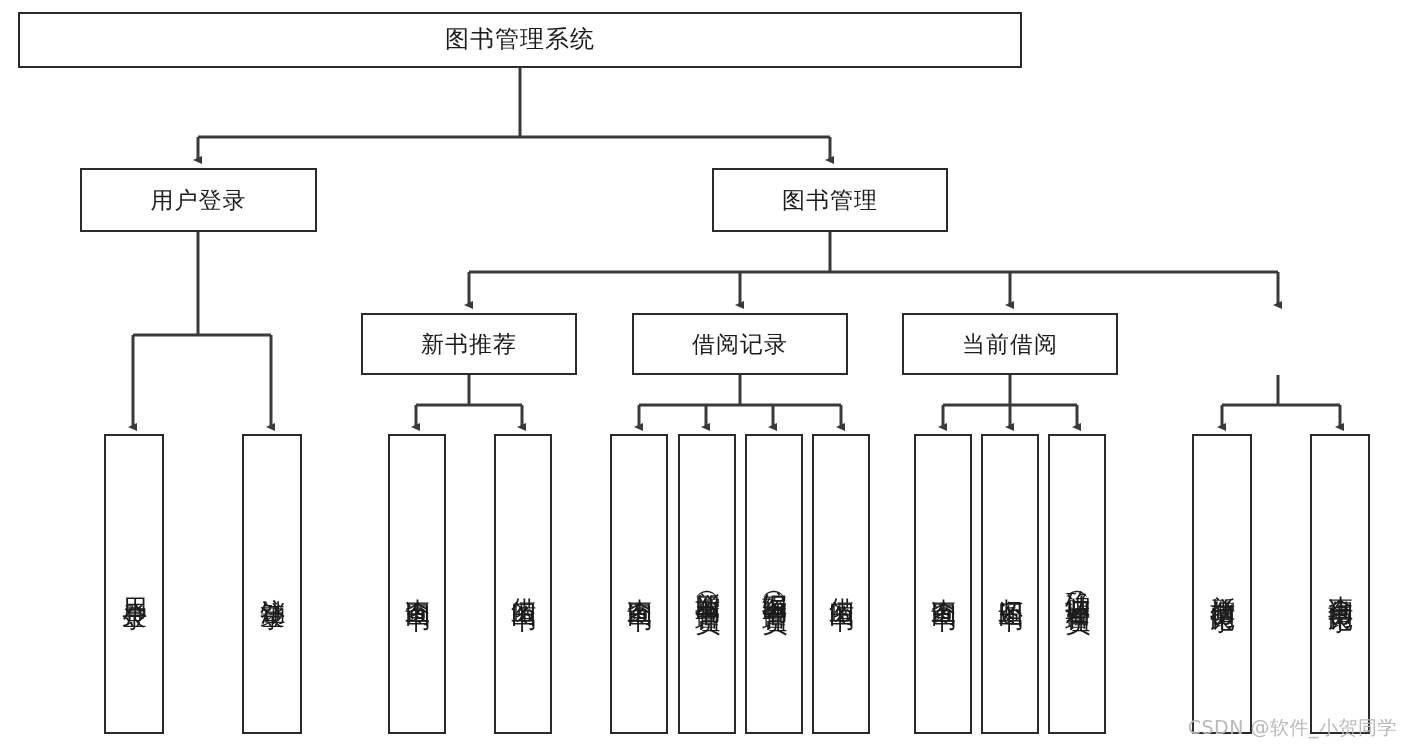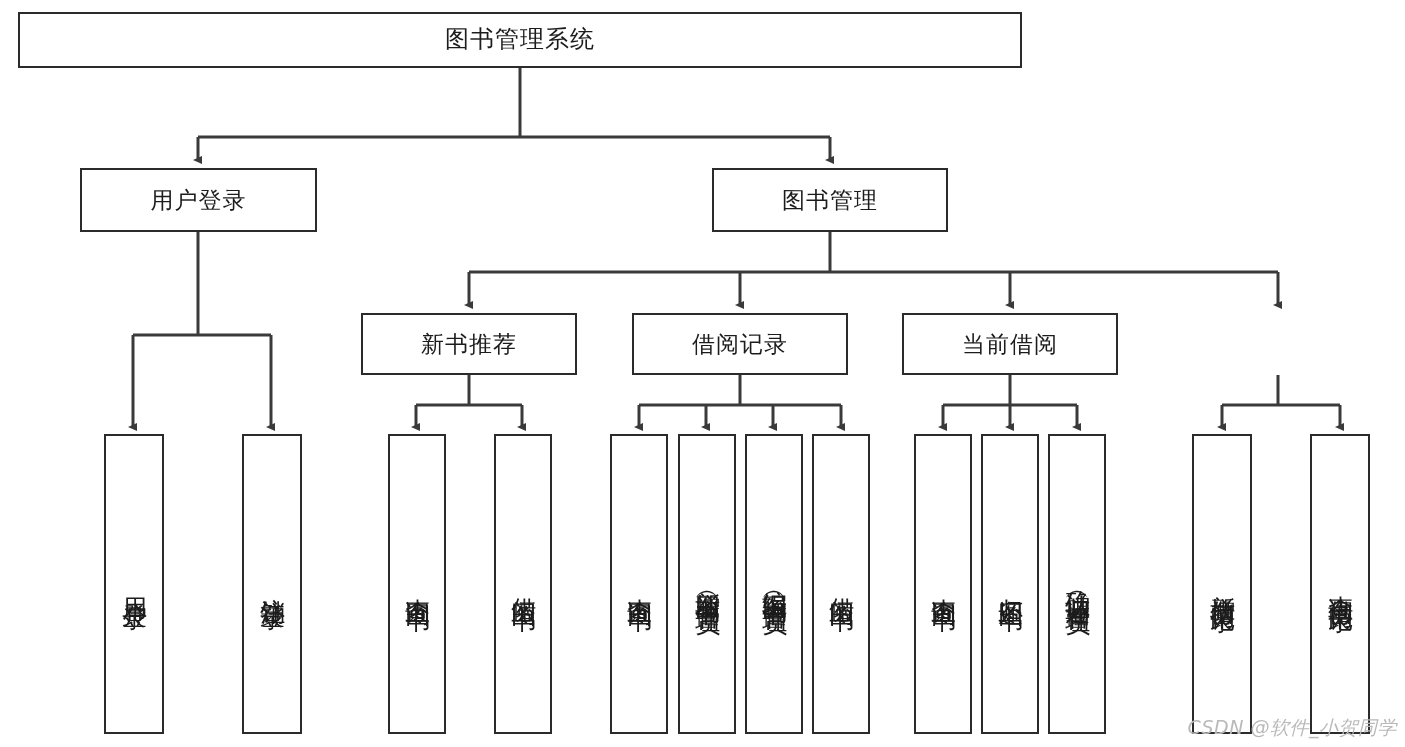--- a/index.html
+++ b/index.html
@@ -66,21 +66,20 @@
     white-space: nowrap;
   }
   .watermark {
     position: absolute;
     right: 8px;
     bottom: 6px;
     font-size: 19px;
     color: #b9b9b9;
     letter-spacing: 0.5px;
     white-space: nowrap;
-    font-style: italic;
   }
 </style>
 </head>
 <body>
 
 <div id="canvas">
 
   <svg class="edges" viewBox="0 0 1405 747" xmlns="http://www.w3.org/2000/svg">
     <defs>
       <marker id="arrow" markerWidth="10" markerHeight="10" refX="5" refY="5" orient="auto" markerUnits="userSpaceOnUse">

